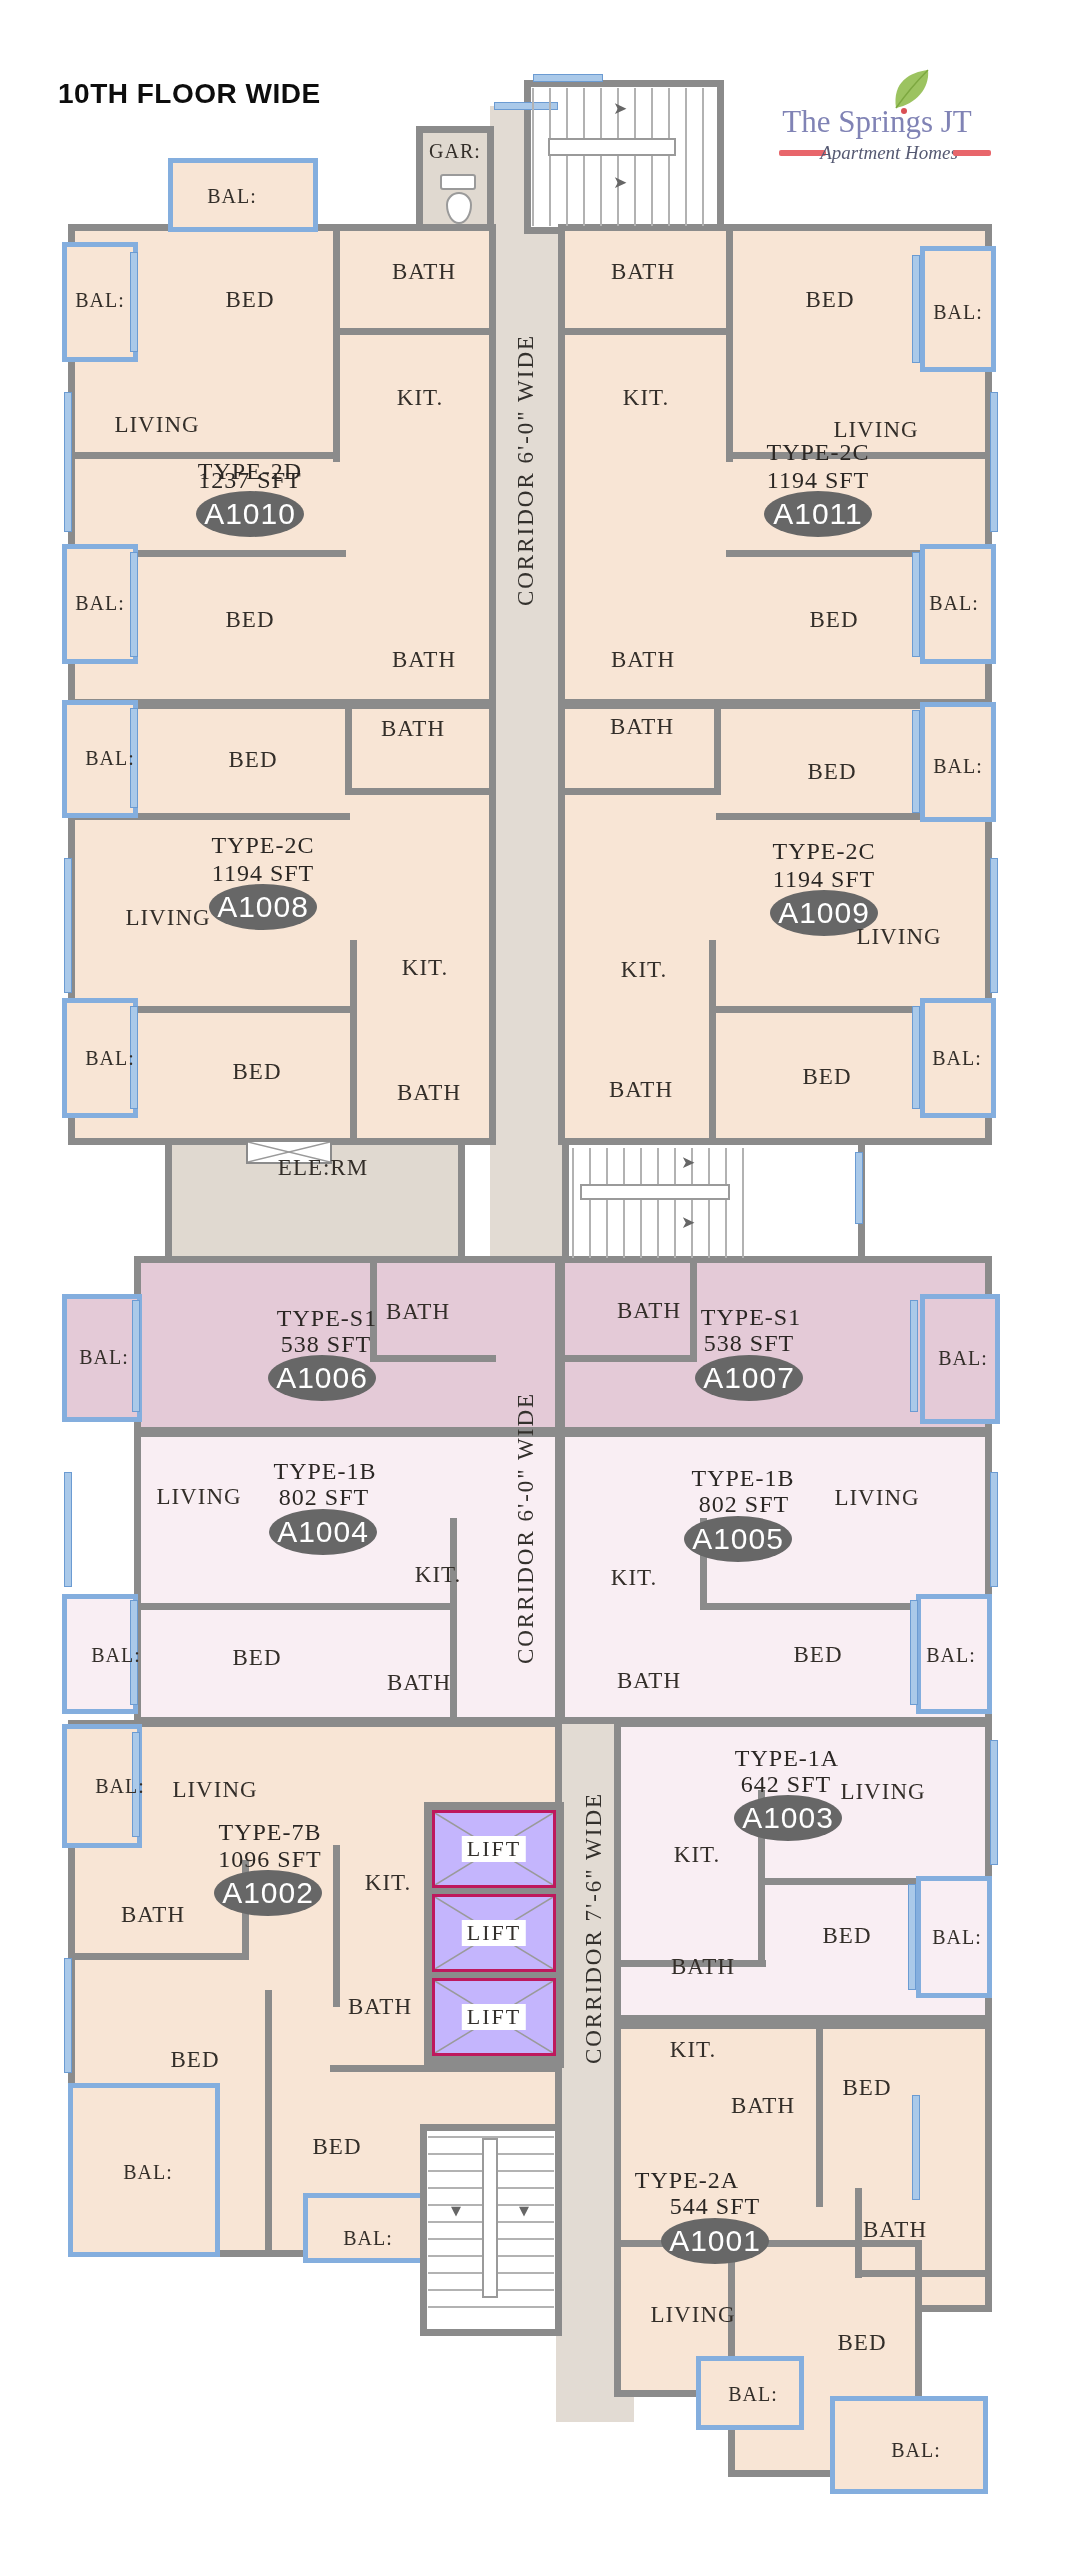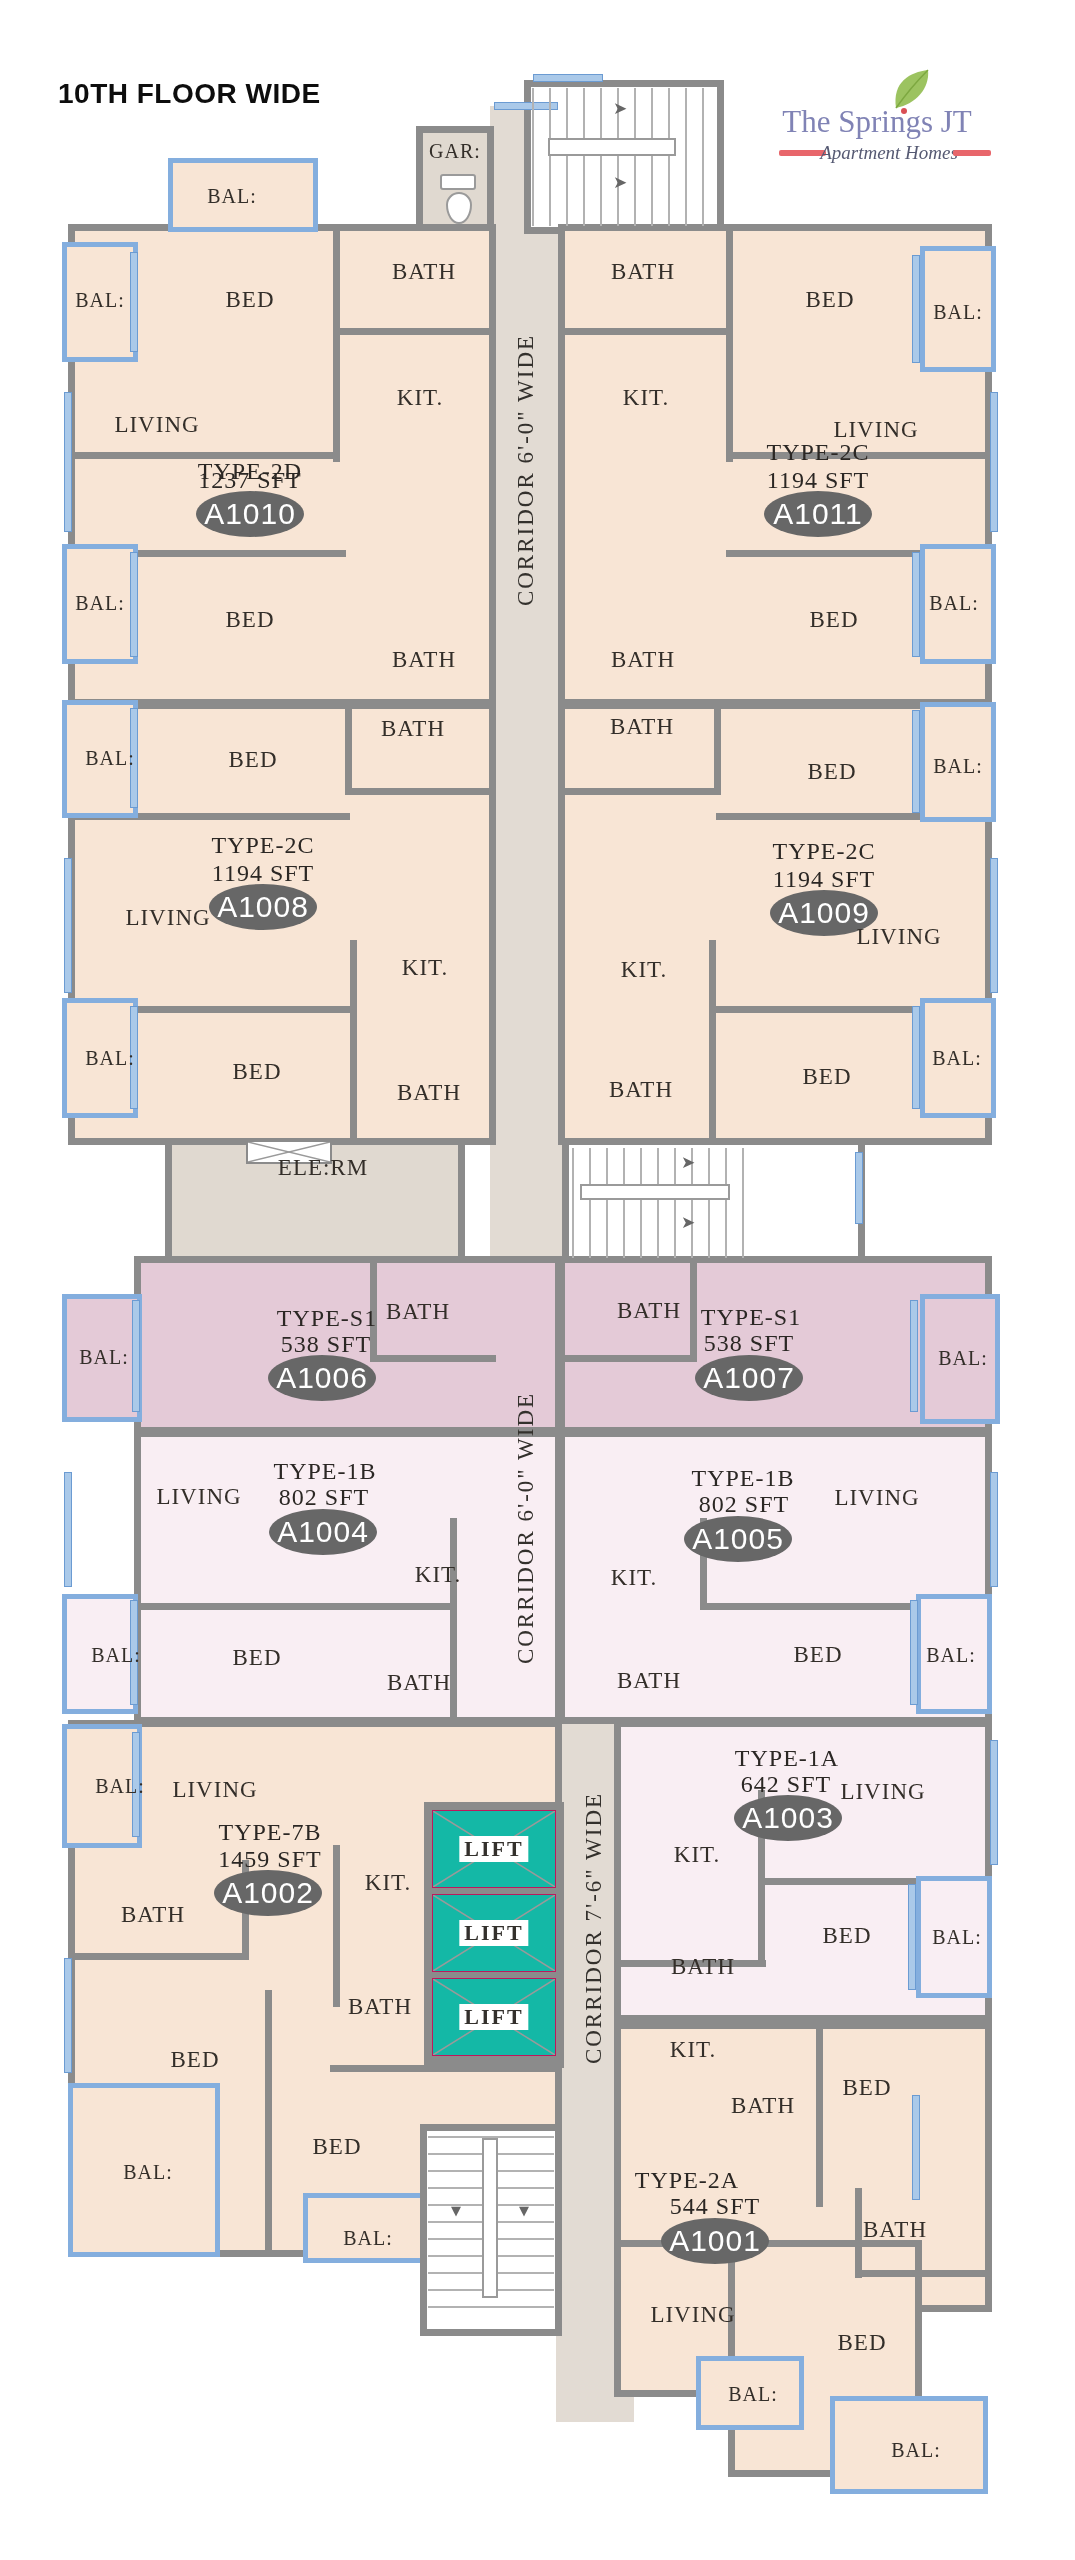--- a/index.html
+++ b/index.html
@@ -16,21 +16,21 @@
   .wall{position:absolute;background:#8b8b8b;}
   
   .balcony{position:absolute;border:5px solid #84aede;box-sizing:border-box;}
   .window{position:absolute;background:#aac9e9;border:1px solid #6b9bd2;box-sizing:border-box;}
   
   .stairs-h{position:absolute;background-image:repeating-linear-gradient(90deg,#b2b2b2 0 2px,transparent 2px 17px);}
   .stairs-v{position:absolute;background-image:repeating-linear-gradient(0deg,#b2b2b2 0 2px,transparent 2px 17px);}
   .rail{position:absolute;background:#fff;border:2px solid #9a9a9a;box-sizing:border-box;}
   .arrow{position:absolute;transform:translate(-50%,-50%);color:#666;font-family:"DejaVu Sans",sans-serif;font-size:17px;}
   .liftshaft{position:absolute;background:#8b8b8b;}
-  .lift-cell{position:absolute;background:#14b8a6;border:1px solid #be185d;box-sizing:border-box;font-weight:bold;}
+  .lift-cell{position:absolute;background:#c4b5fd;border:3px solid #be185d;box-sizing:border-box;}
   .xsvg{position:absolute;left:0;top:0;width:100%;height:100%;}
   .xsvg line{stroke:#9a9a9a;stroke-width:1.5;vector-effect:non-scaling-stroke;}
   .lift-text{position:absolute;left:50%;top:50%;transform:translate(-50%,-50%);
              background:#fff;padding:0 5px;font-size:22px;letter-spacing:2px;color:#33302c;}
   .xbox{position:absolute;background:#fff;border:2px solid #8b8b8b;box-sizing:border-box;}
   .toilet{position:absolute;background:#fff;border:2px solid #9a9a9a;box-sizing:border-box;}
   
   .lbl{position:absolute;transform:translate(-50%,-50%);font-size:23px;color:#332e29;
        letter-spacing:1px;white-space:nowrap;}
   .lbl.small{font-size:20px;}
@@ -303,21 +303,21 @@
   <div class="utype" style="left:743px;top:1478px">TYPE-1B</div>
   <div class="utype" style="left:744px;top:1504px">802 SFT</div>
   <div class="badge" style="left:738px;top:1539px">A1005</div>
   <div class="lbl" style="left:877px;top:1498px">LIVING</div>
   <div class="lbl" style="left:634px;top:1578px">KIT.</div>
   <div class="lbl" style="left:818px;top:1655px">BED</div>
   <div class="lbl" style="left:649px;top:1681px">BATH</div>
   <div class="lbl small" style="left:951px;top:1655px">BAL:</div>
 
   <div class="utype" style="left:270px;top:1832px">TYPE-7B</div>
-  <div class="utype" style="left:270px;top:1859px">1459 SFT</div>
+  <div class="utype" style="left:270px;top:1859px">1096 SFT</div>
   <div class="badge" style="left:268px;top:1893px">A1002</div>
   <div class="lbl small" style="left:120px;top:1786px">BAL:</div>
   <div class="lbl" style="left:215px;top:1790px">LIVING</div>
   <div class="lbl" style="left:388px;top:1883px">KIT.</div>
   <div class="lbl" style="left:153px;top:1915px">BATH</div>
   <div class="lbl" style="left:195px;top:2060px">BED</div>
   <div class="lbl" style="left:380px;top:2007px">BATH</div>
   <div class="lbl" style="left:337px;top:2147px">BED</div>
   <div class="lbl small" style="left:148px;top:2172px">BAL:</div>
   <div class="lbl small" style="left:368px;top:2238px">BAL:</div>

